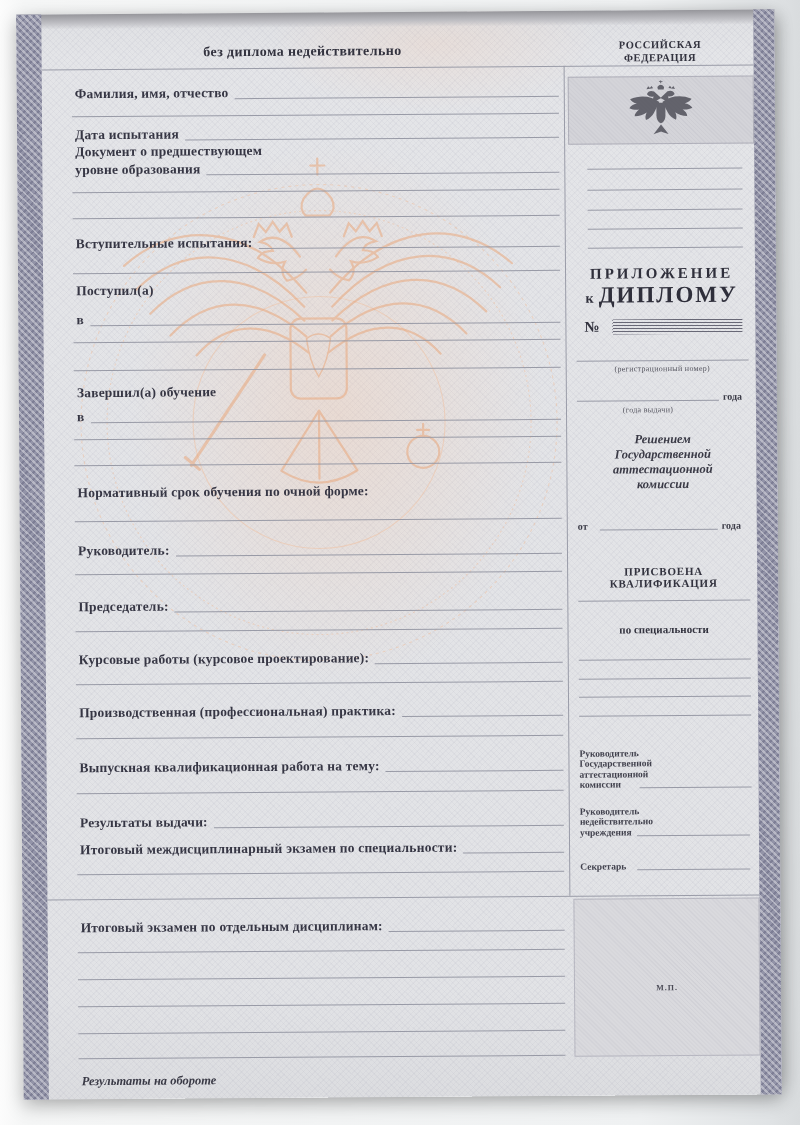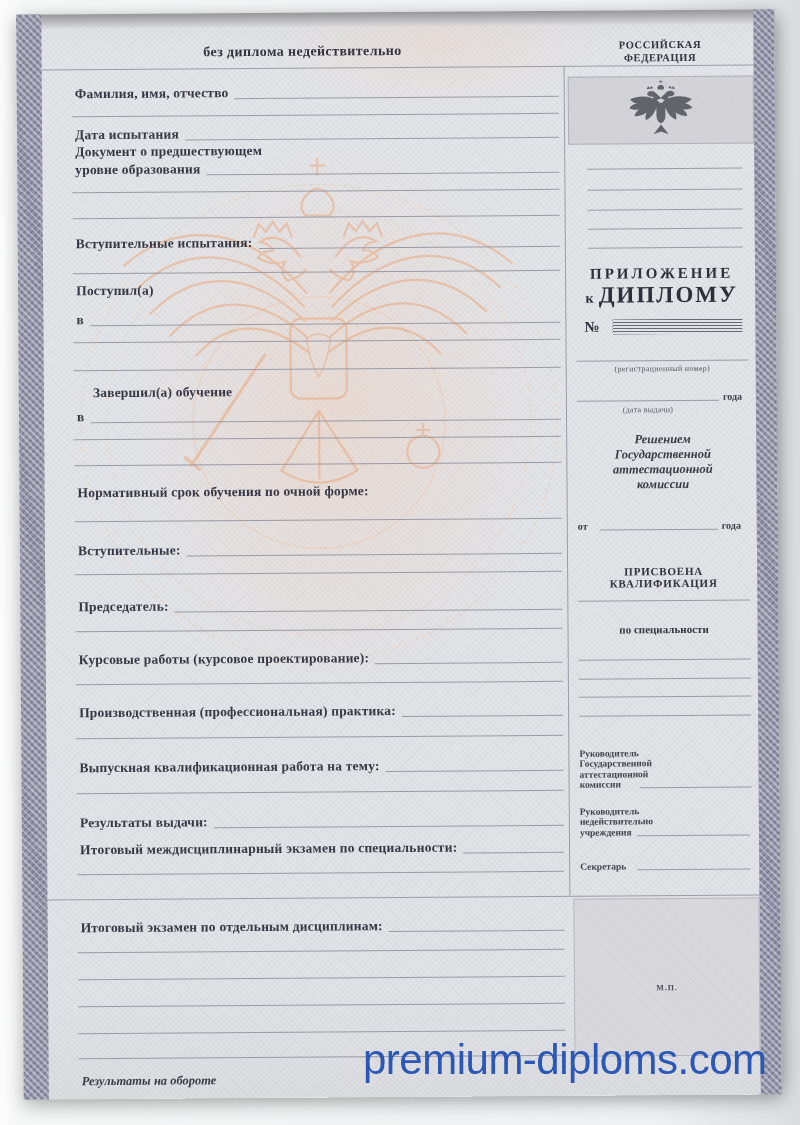--- a/index.html
+++ b/index.html
@@ -160,21 +160,21 @@
       <span class="k">к</span>
       <span class="d">ДИПЛОМУ</span>
     </div>
     <div class="numsign">№</div>
     <div class="hatch"></div>
     <div class="rl" style="top:350px"></div>
     <div class="rcap center" style="left:550px;top:354px;width:187px">(регистрационный номер)</div>
 
     <div class="rl" style="left:558px;width:142px;top:390px"></div>
     <div class="ryear" style="left:704px;top:381px">года</div>
-    <div class="rcap center" style="left:558px;top:395px;width:142px">(дата выдачи)</div>
+    <div class="rcap center" style="left:558px;top:395px;width:142px">(года выдачи)</div>
 
     <div class="decision center">
       <div>Решением</div>
       <div>Государственной</div>
       <div>аттестационной</div>
       <div>комиссии</div>
     </div>
 
     <div class="ryear" style="left:558px;top:510px">от</div>
     <div class="sig" style="left:580px;width:118px;top:519px"></div>
@@ -230,31 +230,31 @@
         <div class="fill"></div>
     </div>
     <div class="hl" style="top:259px"></div>
     <div class="lbl" style="left:58px;top:269px">Поступил(а)</div>
     <div class="frow" style="top:297px">
       <span class="t">в</span>
         <div class="fill"></div>
     </div>
     <div class="hl" style="top:328px"></div>
     <div class="hl" style="top:356px"></div>
-    <div class="lbl" style="left:74px;top:371px">Завершил(а) обучение</div>
+    <div class="lbl" style="left:58px;top:371px">Завершил(а) обучение</div>
     <div class="frow" style="top:394px">
       <span class="t">в</span>
         <div class="fill"></div>
     </div>
     <div class="hl" style="top:425px"></div>
     <div class="hl" style="top:451px"></div>
     <div class="lbl" style="left:58px;top:471px">Нормативный срок обучения по очной форме:</div>
     <div class="hl" style="top:507px"></div>
     <div class="frow" style="top:528px">
-      <span class="t">Вступительные:</span>
+      <span class="t">Руководитель:</span>
         <div class="fill"></div>
     </div>
     <div class="hl" style="top:560px"></div>
     <div class="frow" style="top:584px">
       <span class="t">Председатель:</span>
         <div class="fill"></div>
     </div>
     <div class="hl" style="top:617px"></div>
     <div class="frow" style="top:637px">
       <span class="t">Курсовые работы (курсовое проектирование):</span>
@@ -286,14 +286,13 @@
         <div class="fill"></div>
     </div>
     <div class="hl" style="top:938px"></div>
     <div class="hl" style="top:965px"></div>
     <div class="hl" style="top:992px"></div>
     <div class="hl" style="top:1019px"></div>
     <div class="hl" style="top:1044px"></div>
     <div class="cont">Результаты на обороте</div>
   </div>
 
-  <div class="site-wm" style="color: rgb(43, 87, 182);">premium-diploms.com</div>
 </div>
 
 </body></html>

